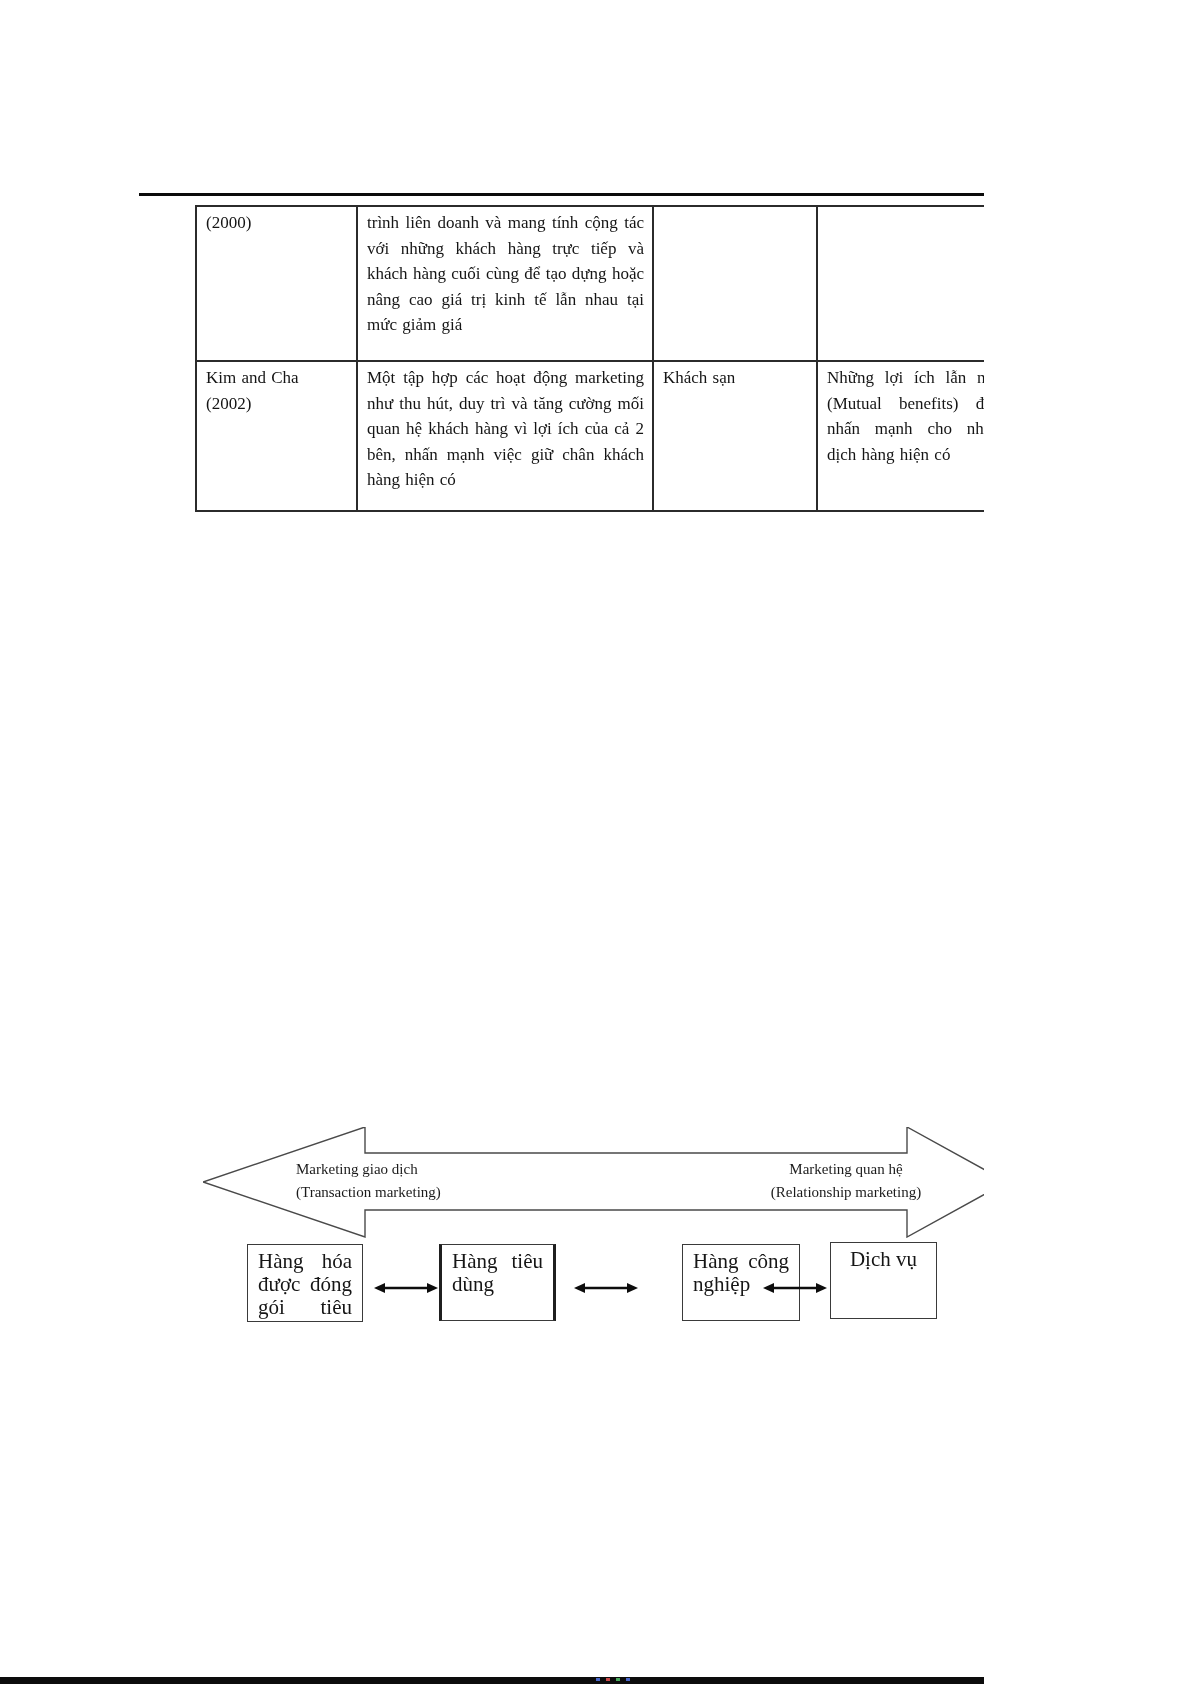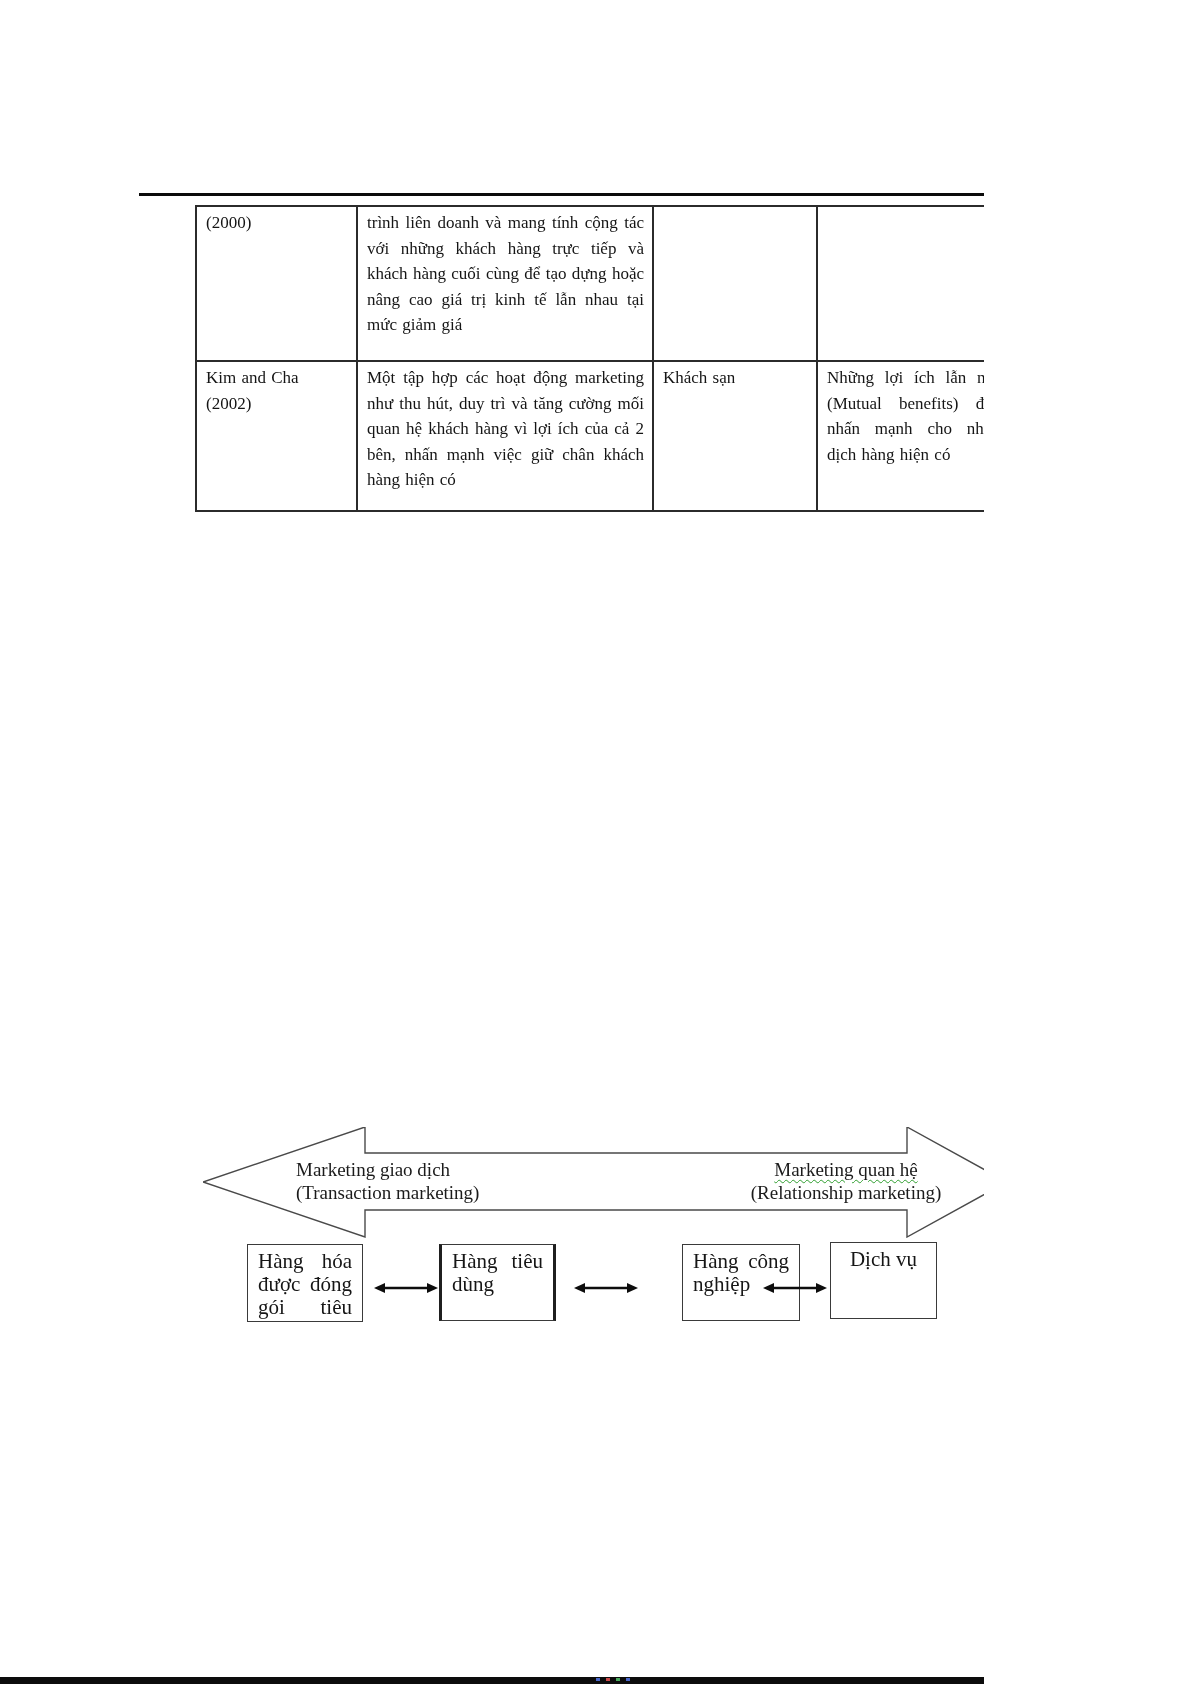--- a/index.html
+++ b/index.html
@@ -44,29 +44,28 @@
   .ref-table td.note { padding-right: 12px; }
 
   
   .big-arrow {
     position: absolute;
     left: 203px; top: 1127px;
     width: 804px; height: 111px;
   }
   .arrow-label {
     position: absolute;
-    font-size: 19px;
+    font-size: 15px;
     line-height: 23px;
     color: #1b1b1b;
     white-space: nowrap;
   }
   .label-left { left: 296px; top: 1158px; text-align: left; }
   .label-right { left: 731px; top: 1158px; width: 230px; text-align: center; }
   .squiggle {
-    text-decoration: underline;
     text-decoration-style: wavy;
     text-decoration-thickness: 1px;
     text-underline-offset: 3px;
   }
 
   .cat-box {
     position: absolute;
     background: #ffffff;
     border: 1.6px solid #3a3a3a;
     box-sizing: border-box;

